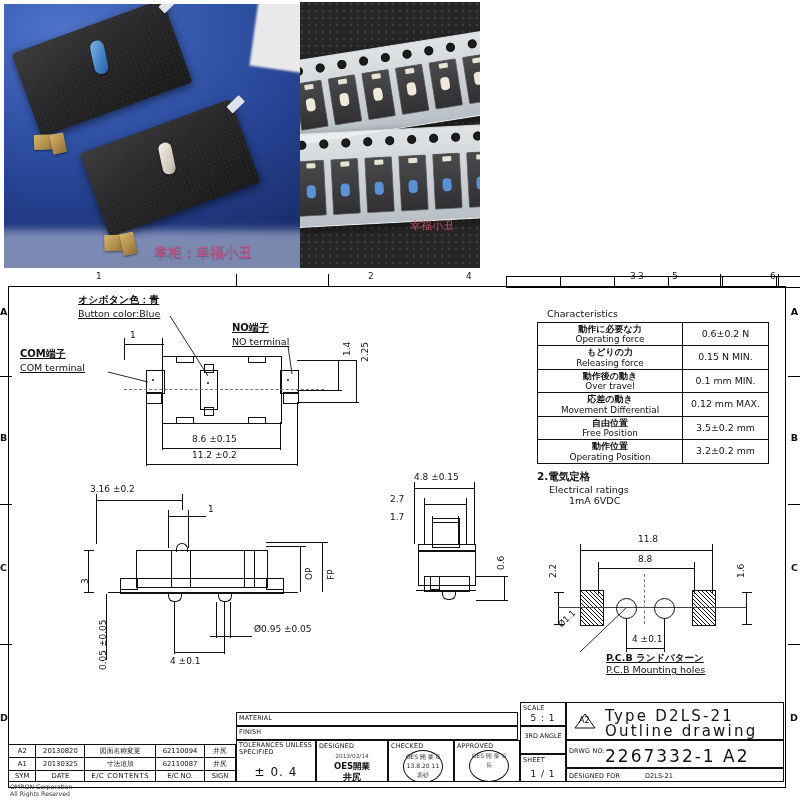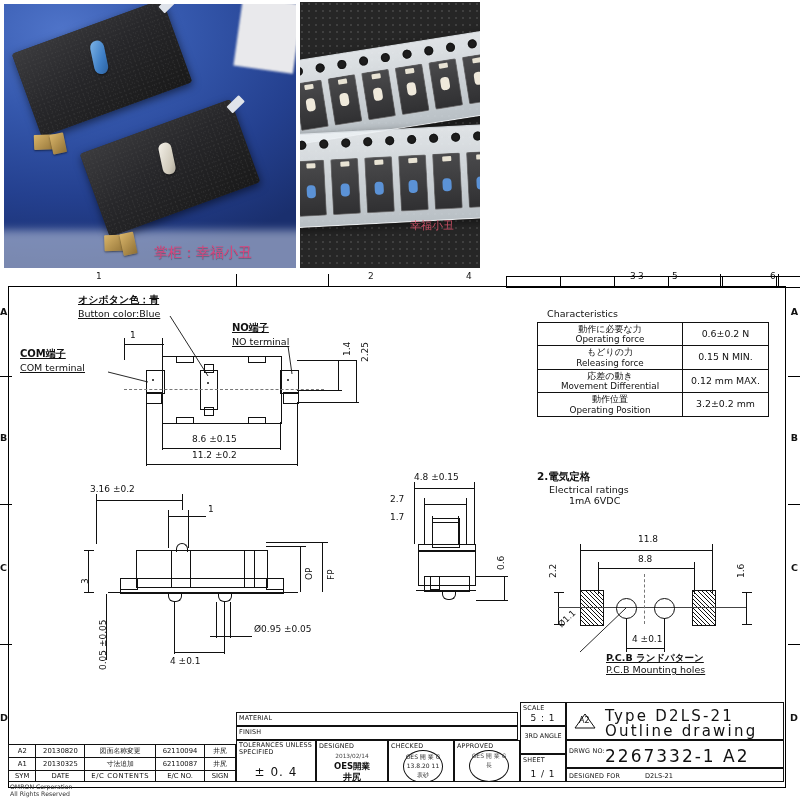--- a/index.html
+++ b/index.html
@@ -2,21 +2,21 @@
 <html><head>
 <meta charset="utf-8">
 <style>
   html,body{margin:0;padding:0;background:#fff;}
   body{width:800px;height:800px;overflow:hidden;font-family:"Liberation Sans",sans-serif;color:#111;}
   .page{position:relative;width:800px;height:800px;}
 
   
   .photos{position:absolute;left:0;top:0;width:800px;height:272px;background:#fff;}
   .photo-left{position:absolute;left:4px;top:4px;width:292px;height:264px;overflow:hidden;
-    background:#2f4fa6;}
+    background:#2f4fa6;padding-left:16px;}
   .pl-bg{position:absolute;inset:0;
     background:
       radial-gradient(ellipse 120% 90% at 20% 10%, #4f74c9 0%, #3558ad 35%, #24408f 70%, #1a2f6e 100%);
   }
   .pl-white{position:absolute;right:-2px;top:-4px;width:60px;height:70px;background:#e9e9ec;
      transform:rotate(8deg);filter:blur(1px);}
   .pl-white2{position:absolute;left:-10px;bottom:-10px;width:330px;height:48px;background:#c9d2e6;
      opacity:.55;filter:blur(4px);}
   
   .sw{position:absolute;background:#2a2a2c;border-radius:3px;
@@ -89,21 +89,21 @@
   .cl{position:absolute;height:0;border-top:0.8px dashed #777;}
 
   
   .chr{position:absolute;left:537px;top:36px;width:232px;}
   .chr h4{margin:0;font-size:10.5px;font-weight:bold;font-family:"DejaVu Sans",sans-serif;}
   .chr .sub{font-size:9.5px;margin-left:10px;}
   table.ct{border-collapse:collapse;margin-top:3px;width:232px;}
   table.ct td{border:0.9px solid #111;padding:1px 2px;font-size:8.6px;text-align:center;
      font-family:"DejaVu Sans",sans-serif;line-height:1.15;}
   table.ct td.k{width:140px;}
-  table.ct td .jp{font-weight:normal;font-size:9px;display:block;}
+  table.ct td .jp{font-weight:bold;font-size:9px;display:block;}
   table.ct td .en{display:block;font-size:8.8px;}
   table.ct td.v{font-size:9.4px;}
 
   
   .tb{position:absolute;left:8px;bottom:0;width:776px;height:110px;}
   .tbl{position:absolute;border:0.9px solid #111;box-sizing:border-box;font-size:7.4px;
       font-family:"DejaVu Sans",sans-serif;overflow:hidden;}
   .tbl .cap{position:absolute;left:2px;top:1px;font-size:6.4px;letter-spacing:.2px;}
   .tbl .val{position:absolute;left:0;right:0;text-align:center;}
 
@@ -458,24 +458,38 @@
         </tr>
         <tr>
           <td class="k">
                 <span class="jp">もどりの力</span>
                 <span class="en">Releasing force</span>
               </td>
           <td class="v">0.15 N MIN.</td>
         </tr>
         <tr>
           <td class="k">
+                <span class="jp">動作後の動き</span>
+                <span class="en">Over travel</span>
+              </td>
+          <td class="v">0.1 mm MIN.</td>
+        </tr>
+        <tr>
+          <td class="k">
                 <span class="jp">応差の動き</span>
                 <span class="en">Movement Differential</span>
               </td>
           <td class="v">0.12 mm MAX.</td>
+        </tr>
+        <tr>
+          <td class="k">
+                <span class="jp">自由位置</span>
+                <span class="en">Free Position</span>
+              </td>
+          <td class="v">3.5±0.2 mm</td>
         </tr>
         <tr>
           <td class="k">
                 <span class="jp">動作位置</span>
                 <span class="en">Operating Position</span>
               </td>
           <td class="v">3.2±0.2 mm</td>
         </tr>
       </tbody>
         </table>

